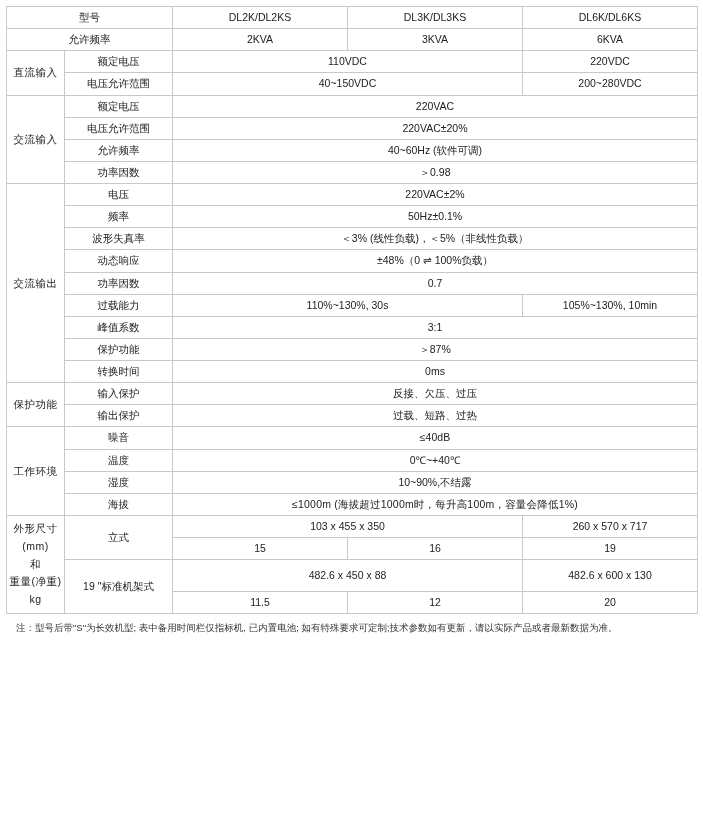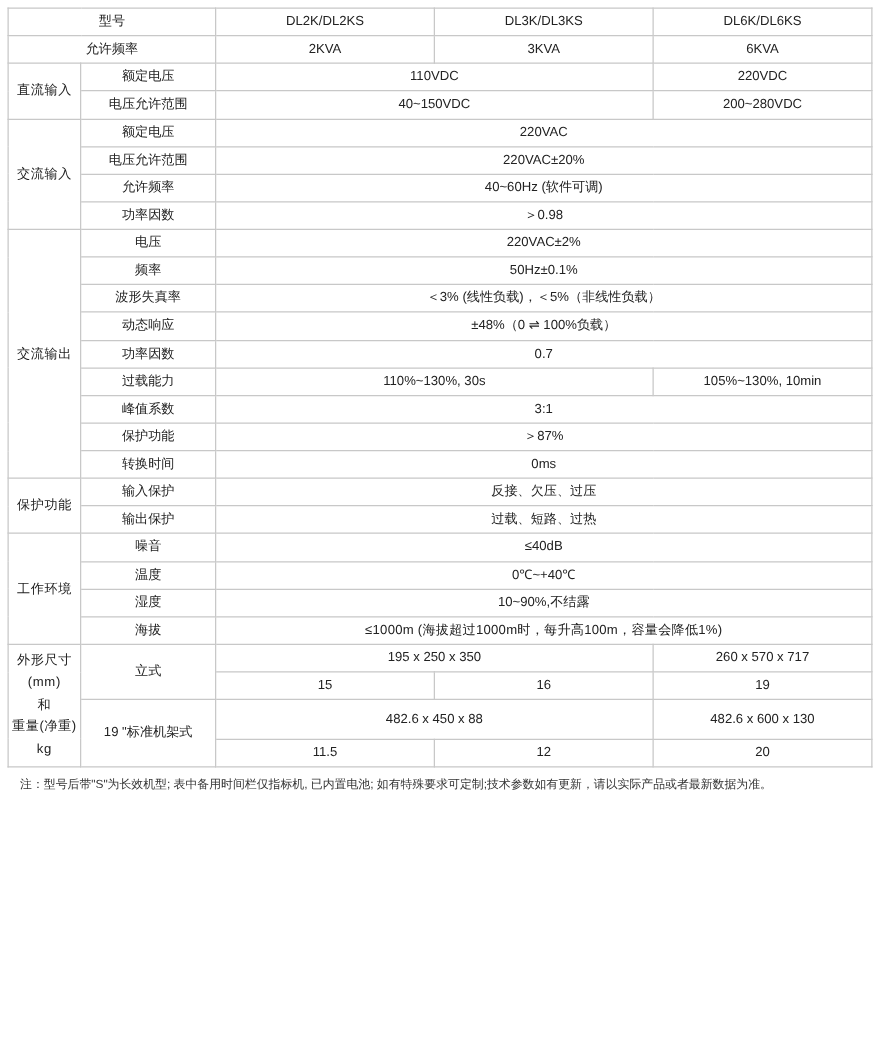--- a/index.html
+++ b/index.html
@@ -183,21 +183,21 @@
 
       <tr>
         <td class="grp" rowspan="4" style="line-height:1.7">
           <span>外形尺寸</span><br>
           <span>(mm)</span><br>
           <span>和</span><br>
           <span>重量(净重)</span><br>
           <span>kg</span>
         </td>
         <td class="lbl" rowspan="2">立式</td>
-        <td class="val" colspan="2">195 x 250 x 350</td>
+        <td class="val" colspan="2">103 x 455 x 350</td>
         <td class="val">260 x 570 x 717</td>
       </tr>
       <tr>
         <td class="val">15</td>
         <td class="val">16</td>
         <td class="val">19</td>
       </tr>
       <tr>
         <td class="lbl" rowspan="2">19 "标准机架式</td>
         <td class="val" colspan="2">482.6 x 450 x 88</td>

